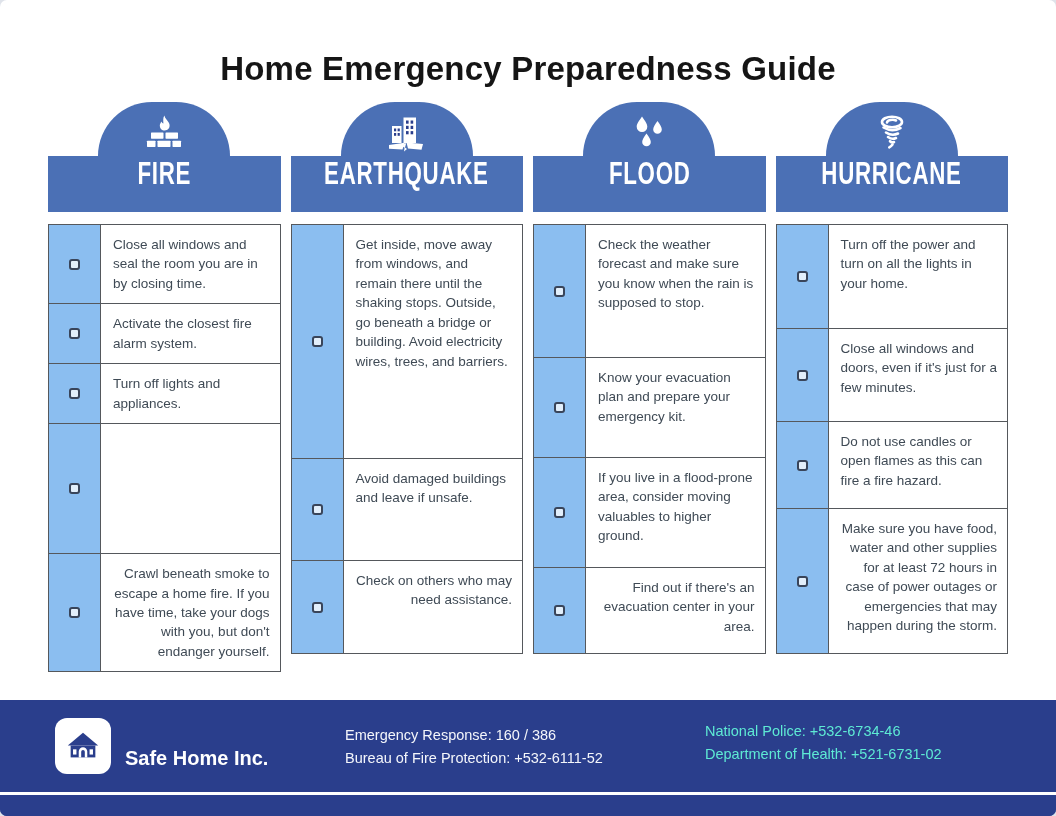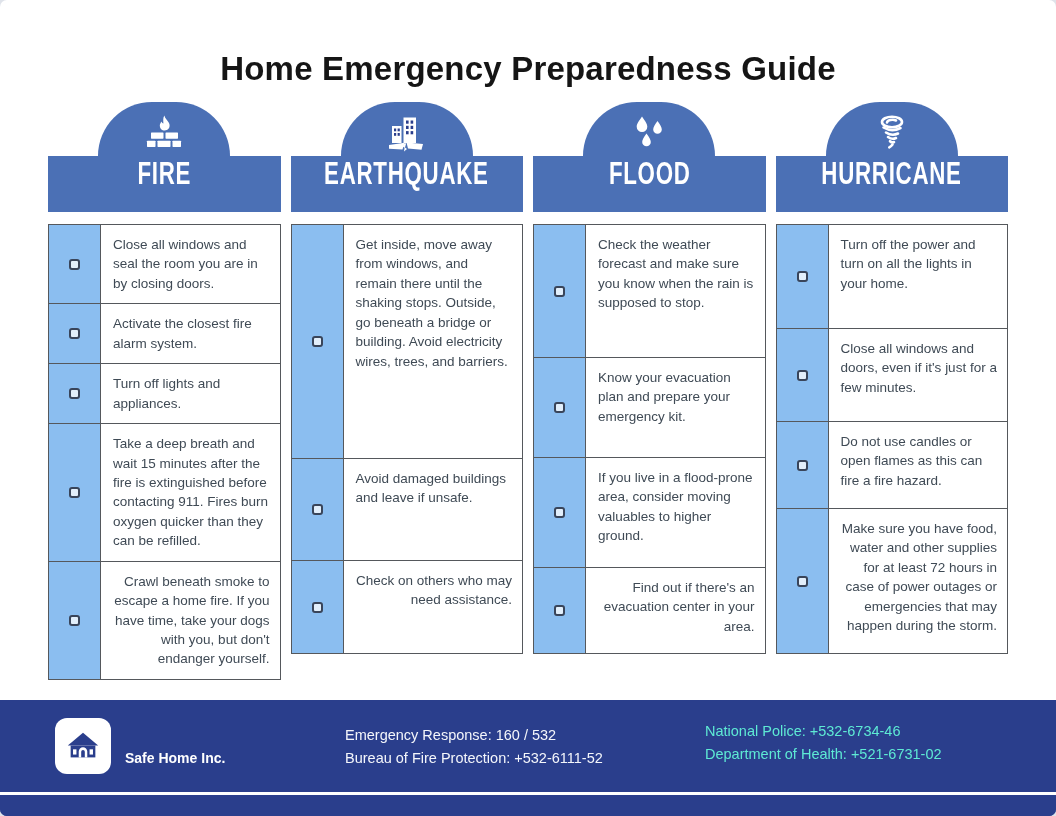--- a/index.html
+++ b/index.html
@@ -74,21 +74,21 @@
   .footer-main { position:relative; height:92px; }
   .brand {
     position:absolute; left:55px; top:50%; transform:translateY(-50%);
     display:flex; align-items:center; gap:14px;
   }
   .logo-box {
     width:56px; height:56px; background:#ffffff; border-radius:12px;
     display:flex; align-items:center; justify-content:center;
   }
   .logo-box svg { width:38px; height:38px; display:block; }
-  .brand-name { color:#ffffff; font-weight:700; font-size:14px;margin-top:24px; }
+  .brand-name { color:#ffffff; font-weight:700; font-size:20px;margin-top:24px; }
   .contacts-left {
     position:absolute; left:345px; top:50%; transform:translateY(-47%);
     color:#f4f6fb; font-size:14.5px; line-height:1.6;
   }
   .contacts-right {
     position:absolute; left:705px; top:50%; transform:translateY(-56%);
     color:#5eead4; font-size:14.5px; line-height:1.6;
   }
   .footer-rule { height:3px; background:#ffffff; }
   .footer-bottom { flex:1; background:#2a3e8c; }
@@ -116,39 +116,38 @@
           </span>
       </div>
       <div class="band">
         <span class="band-label">FIRE</span>
       </div>
       <div class="table">
         <div class="trow">
           <div class="check-cell">
               <span class="checkbox"></span>
             </div>
-          <div class="text-cell">Close all windows and seal the room you are in by closing doors.</div>
+          <div class="text-cell">Close all windows and seal the room you are in by closing time.</div>
         </div>
         <div class="trow">
           <div class="check-cell">
               <span class="checkbox"></span>
             </div>
           <div class="text-cell">Activate the closest fire alarm system.</div>
         </div>
         <div class="trow">
           <div class="check-cell">
               <span class="checkbox"></span>
             </div>
           <div class="text-cell">Turn off lights and appliances.</div>
         </div>
         <div class="trow">
           <div class="check-cell">
               <span class="checkbox"></span>
             </div>
-          <div class="text-cell">Take a deep breath and wait 15 minutes after the fire is extinguished before contacting 911. Fires burn oxygen quicker than they can be refilled.</div>
         </div>
         <div class="trow">
           <div class="check-cell">
               <span class="checkbox"></span>
             </div>
           <div class="text-cell">Crawl beneath smoke to escape a home fire. If you have time, take your dogs with you, but don't endanger yourself.</div>
         </div>
       </div>
     </div>
 
@@ -297,21 +296,21 @@
             <rect fill="#2a3e8c" x="7" y="19.5" width="26" height="12.5"></rect>
             <path fill="#ffffff" d="M15.5 32v-6.2a4.5 4.5 0 0 1 9 0V32h-2.6v-6a1.9 1.9 0 0 0-3.8 0v6z"></path>
             <rect fill="#ffffff" x="9.5" y="23.5" width="3.6" height="5.5"></rect>
             <rect fill="#ffffff" x="26.9" y="23.5" width="3.6" height="5.5"></rect>
           </svg>
             </span>
         </div>
         <span class="brand-name">Safe Home Inc.</span>
       </div>
       <div class="contacts-left">
-        <div>Emergency Response: 160 / 532</div>
+        <div>Emergency Response: 160 / 386</div>
         <div>Bureau of Fire Protection: +532-6111-52</div>
       </div>
       <div class="contacts-right">
         <div>National Police: +532-6734-46</div>
         <div>Department of Health: +521-6731-02</div>
       </div>
     </div>
     <div class="footer-rule"></div>
     <div class="footer-bottom"></div>
   </div>

